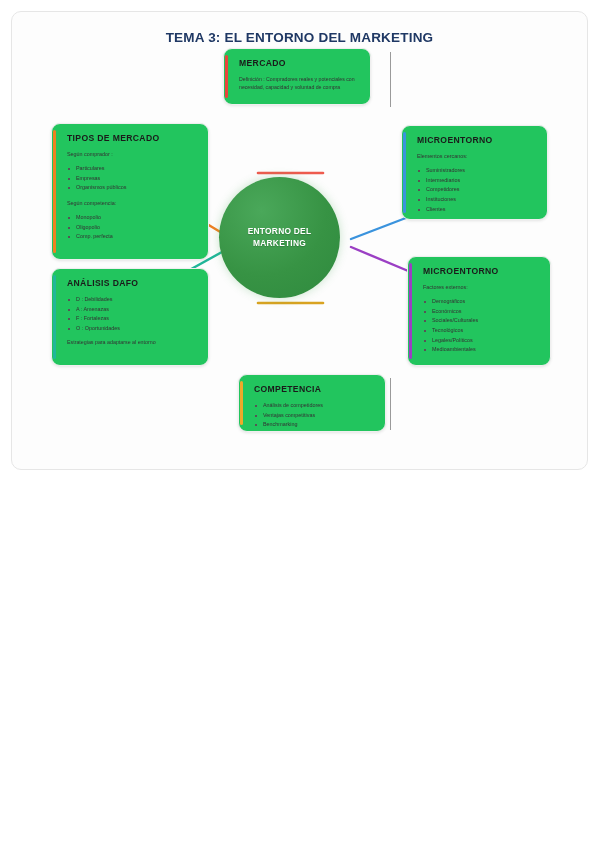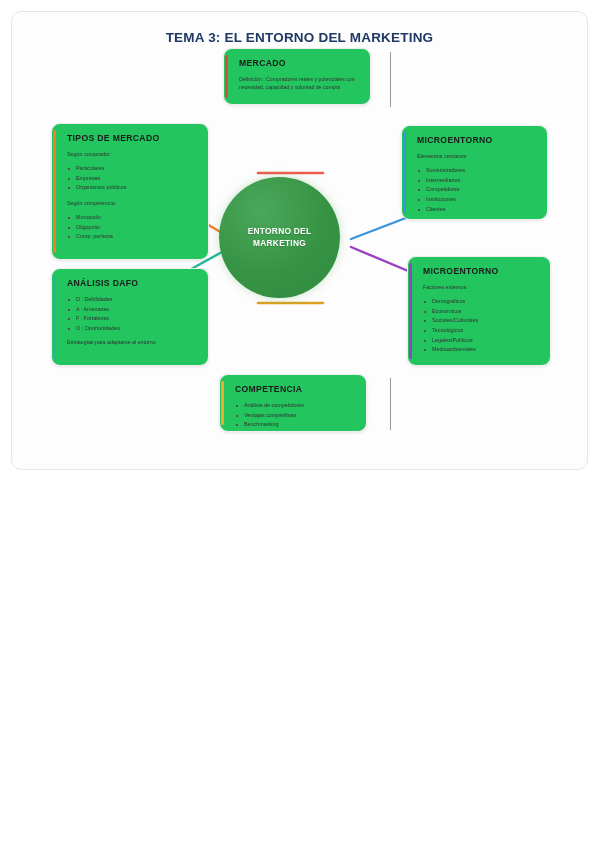--- a/index.html
+++ b/index.html
@@ -96,21 +96,21 @@
     margin-top: 2px;
   }
   .card ul:last-child { margin-bottom: 0; }
 
   
   #card-mercado      { left: 212px; top: 37px;  width: 148px; height: 57px; }
   #card-tipos        { left: 40px;  top: 112px; width: 158px; height: 137px; }
   #card-dafo         { left: 40px;  top: 257px; width: 158px; height: 98px; }
   #card-micro        { left: 390px; top: 114px; width: 147px; height: 95px; }
   #card-macro        { left: 396px; top: 245px; width: 144px; height: 110px; }
-  #card-competencia  { left: 208px; top: 363px; width: 148px; height: 58px; }
+  #card-competencia  { left: 227px; top: 363px; width: 148px; height: 58px; }
 
   
   .divider {
     position: absolute;
     width: 1px;
     background: #9a9a9a;
   }
   #divider-top    { left: 379px; top: 41px;  height: 55px; }
   #divider-bottom { left: 379px; top: 367px; height: 52px; }
 

